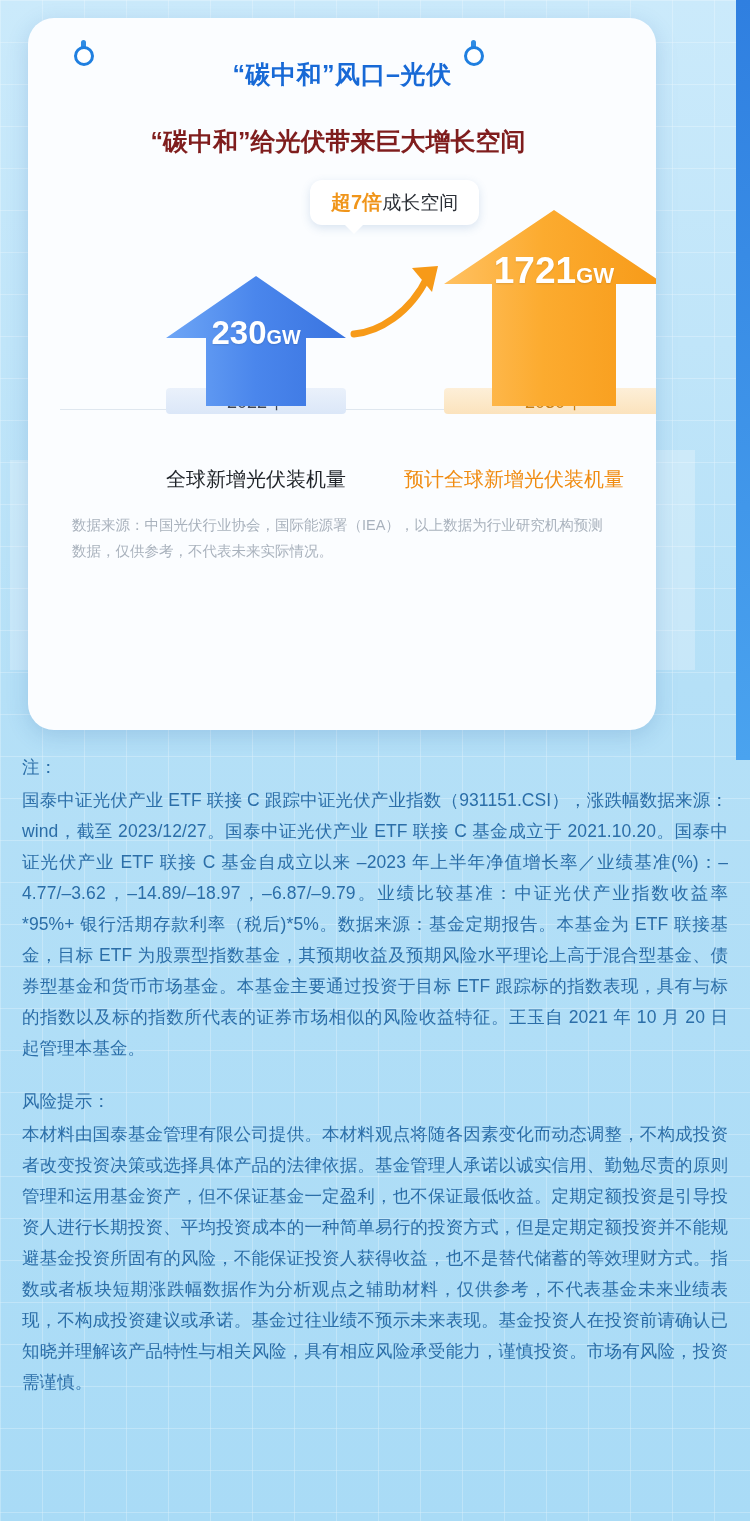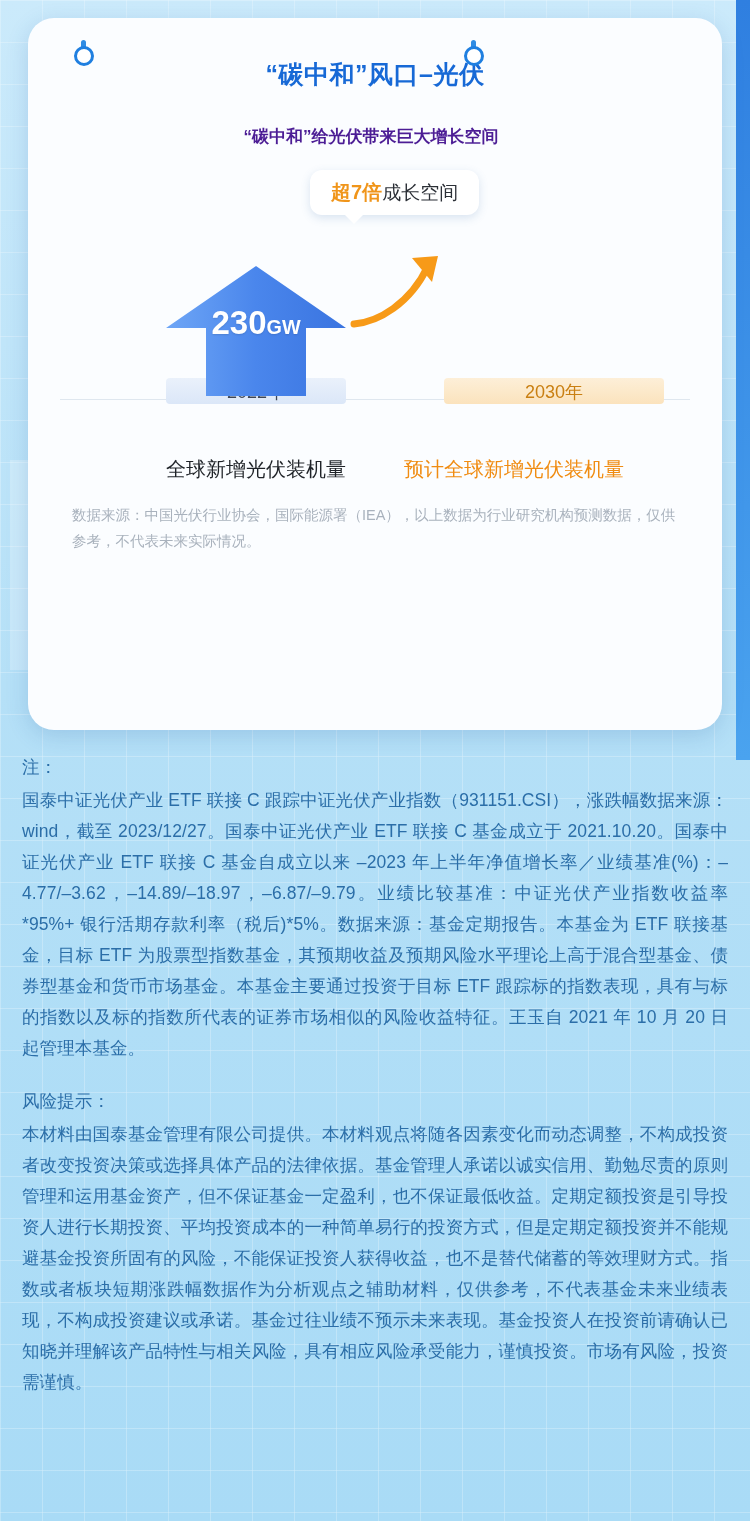--- a/index.html
+++ b/index.html
@@ -28,21 +28,21 @@
     position:absolute; left:0; right:0; top:250px; height:420px;
     opacity:.25;
   }
   .bg-right-edge {
     position:absolute; top:0; right:0; width:14px; height:760px;
     background:linear-gradient(180deg,#2f7fe0,#4aa3ef);
   }
 
   
   .card {
-    position:absolute; left:28px; top:18px; width:694px; height:712px;
+    position:absolute; left:28px; top:18px; width:628px; height:712px;
     background:#fbfdff;
     border-radius:26px;
     box-shadow:0 6px 22px rgba(35,90,160,.18);
     overflow:hidden;
   }
   .card-inner { position:relative; width:100%; height:100%; }
 
   
   .ring {
     position:absolute; top:-12px; width:20px; height:20px;
@@ -68,21 +68,21 @@
 
   .lede {
     margin:26px 44px 0 44px;
     font-size:22.5px; line-height:38px; color:#23262b;
     letter-spacing:.2px;
   }
   .lede .hl { color:#1f7fe0; }
 
   .subtitle {
     margin:34px 8px 0 0; text-align:center;
-    font-size:17px; font-weight:bold; color:#4c1d95;
+    font-size:25px; font-weight:bold; color:#7f1d1d;
   }
 
   
   .chart {
     position:relative;
     margin:16px 20px 0 20px;
     height:288px;
   }
   .baseline {
     position:absolute; left:12px; right:12px; bottom:52px;
@@ -216,20 +216,33 @@
               <stop offset="0" stop-color="#6ea6f6"></stop>
               <stop offset="0.5" stop-color="#4a86ec"></stop>
               <stop offset="1" stop-color="#3a74e0"></stop>
             </linearGradient>
           </defs>
           <path d="M90 0 L180 62 L140 62 L140 130 L40 130 L40 62 L0 62 Z" fill="url(#gb)"></path>
         </svg>
         <div class="val"><span>230</span><span class="unit">GW</span></div>
       </div>
 
+      <div class="arrow orange">
+        <svg width="220" height="196" viewBox="0 0 220 196">
+          <defs>
+            <linearGradient id="go" x1="0" y1="0" x2="1" y2="0">
+              <stop offset="0" stop-color="#ffc162"></stop>
+              <stop offset="0.45" stop-color="#fcab2f"></stop>
+              <stop offset="1" stop-color="#f79a18"></stop>
+            </linearGradient>
+          </defs>
+          <path d="M110 0 L220 74 L172 74 L172 196 L48 196 L48 74 L0 74 Z" fill="url(#go)"></path>
+        </svg>
+        <div class="val"><span>1721</span><span class="unit">GW</span></div>
+      </div>
 
       <svg class="growth" viewBox="0 0 100 80">
         <path d="M6 72 C 30 70, 62 52, 80 14" stroke="#f79a18" stroke-width="7" fill="none" stroke-linecap="round"></path>
         <path d="M64 6 L90 4 L84 30 Z" fill="#f79a18"></path>
       </svg>
     </div>
 
     <div class="axis-labels">
       <span class="l">全球新增光伏装机量</span>
       <span class="r">预计全球新增光伏装机量</span>

